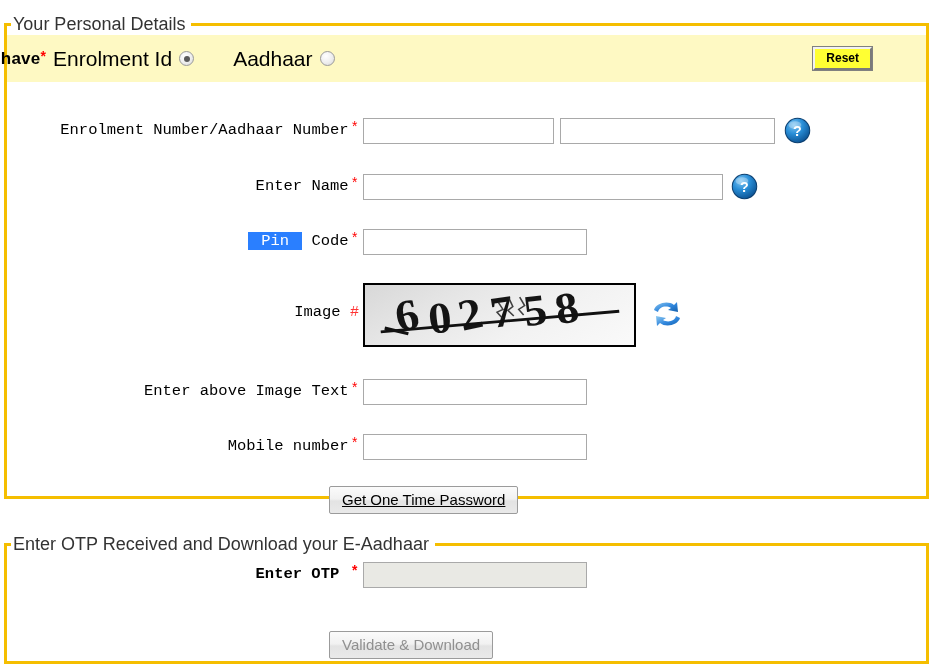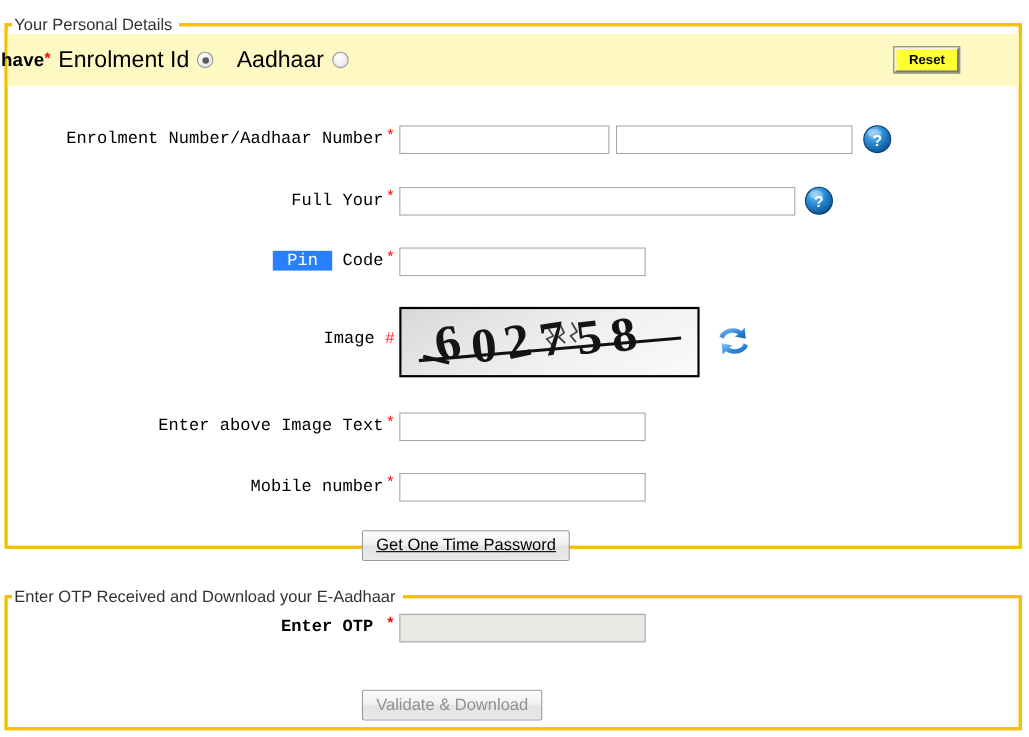--- a/index.html
+++ b/index.html
@@ -28,21 +28,21 @@
     position: absolute;
     margin: 0;
     padding: 0;
     border: 3px solid #f5be00;
     box-sizing: border-box;
     background: #ffffff;
   }
   fieldset.panel > legend {
     margin-left: 4px;
     padding: 0 6px 0 2px;
-    font-size: 15px;
+    font-size: 18px;
     color: #333333;
     font-family: "Liberation Sans", sans-serif;
   }
 
   #personal-panel {
     left: 4px;
     top: 14px;
     width: 925px;
     height: 485px;
   }
@@ -226,21 +226,21 @@
 <div class="page">
 
   <fieldset class="panel" id="personal-panel">
     <legend>Your Personal Details</legend>
 
     <div class="ihave-bar">
       <div class="ihave-inner">
         <span class="ihave-label"><span>I have</span><span class="star">*</span></span>
         <span class="ihave-opt">Enrolment Id</span>
         <span class="radio checked"></span>
-        <span class="ihave-opt" style="margin-left:14px;">Aadhaar</span>
+        <span class="ihave-opt" style="margin-left:32px;">Aadhaar</span>
         <span class="radio"></span>
       </div>
       <button class="reset-btn">Reset</button>
     </div>
 
     <div class="row" style="left:0; top:83px; width:919px;">
       <div class="lbl" style="width:352px;"><span>Enrolment Number/Aadhaar Number</span><span class="star">*</span></div>
       <input class="txt" type="text" style="width: 191px; margin-left: 4px;" value="">
       <input class="txt" type="text" style="width: 215px; margin-left: 6px;" value="">
       <span class="help-icon" style="margin-left:9px; margin-top:-1px;">
@@ -253,21 +253,21 @@
             </radialGradient>
           </defs>
           <circle cx="16" cy="16" r="14.5" fill="url(#hg1)" stroke="#0a3d6e" stroke-width="1.2"></circle>
           <ellipse cx="13" cy="9.5" rx="7.5" ry="4.6" fill="#ffffff" opacity="0.3"></ellipse>
           <text x="16" y="23" font-family="Liberation Sans, sans-serif" font-size="17" font-weight="bold" fill="#ffffff" text-anchor="middle">?</text>
         </svg>
       </span>
     </div>
 
     <div class="row" style="left:0; top:139px; width:919px;">
-      <div class="lbl" style="width:352px;"><span>Full Your</span><span class="star">*</span></div>
+      <div class="lbl" style="width:352px;"><span>Enter Name</span><span class="star">*</span></div>
       <input class="txt" type="text" style="width: 360px; margin-left: 4px;" value="">
       <span class="help-icon" style="margin-left:8px; margin-top:-1px;">
         <svg viewBox="0 0 32 32" width="27" height="27" xmlns="http://www.w3.org/2000/svg">
           <defs>
             <radialGradient id="hg2" cx="36%" cy="28%" r="78%">
               <stop offset="0%" stop-color="#7fc5f2"></stop>
               <stop offset="45%" stop-color="#2a8fd8"></stop>
               <stop offset="100%" stop-color="#0a4f8f"></stop>
             </radialGradient>
           </defs>

